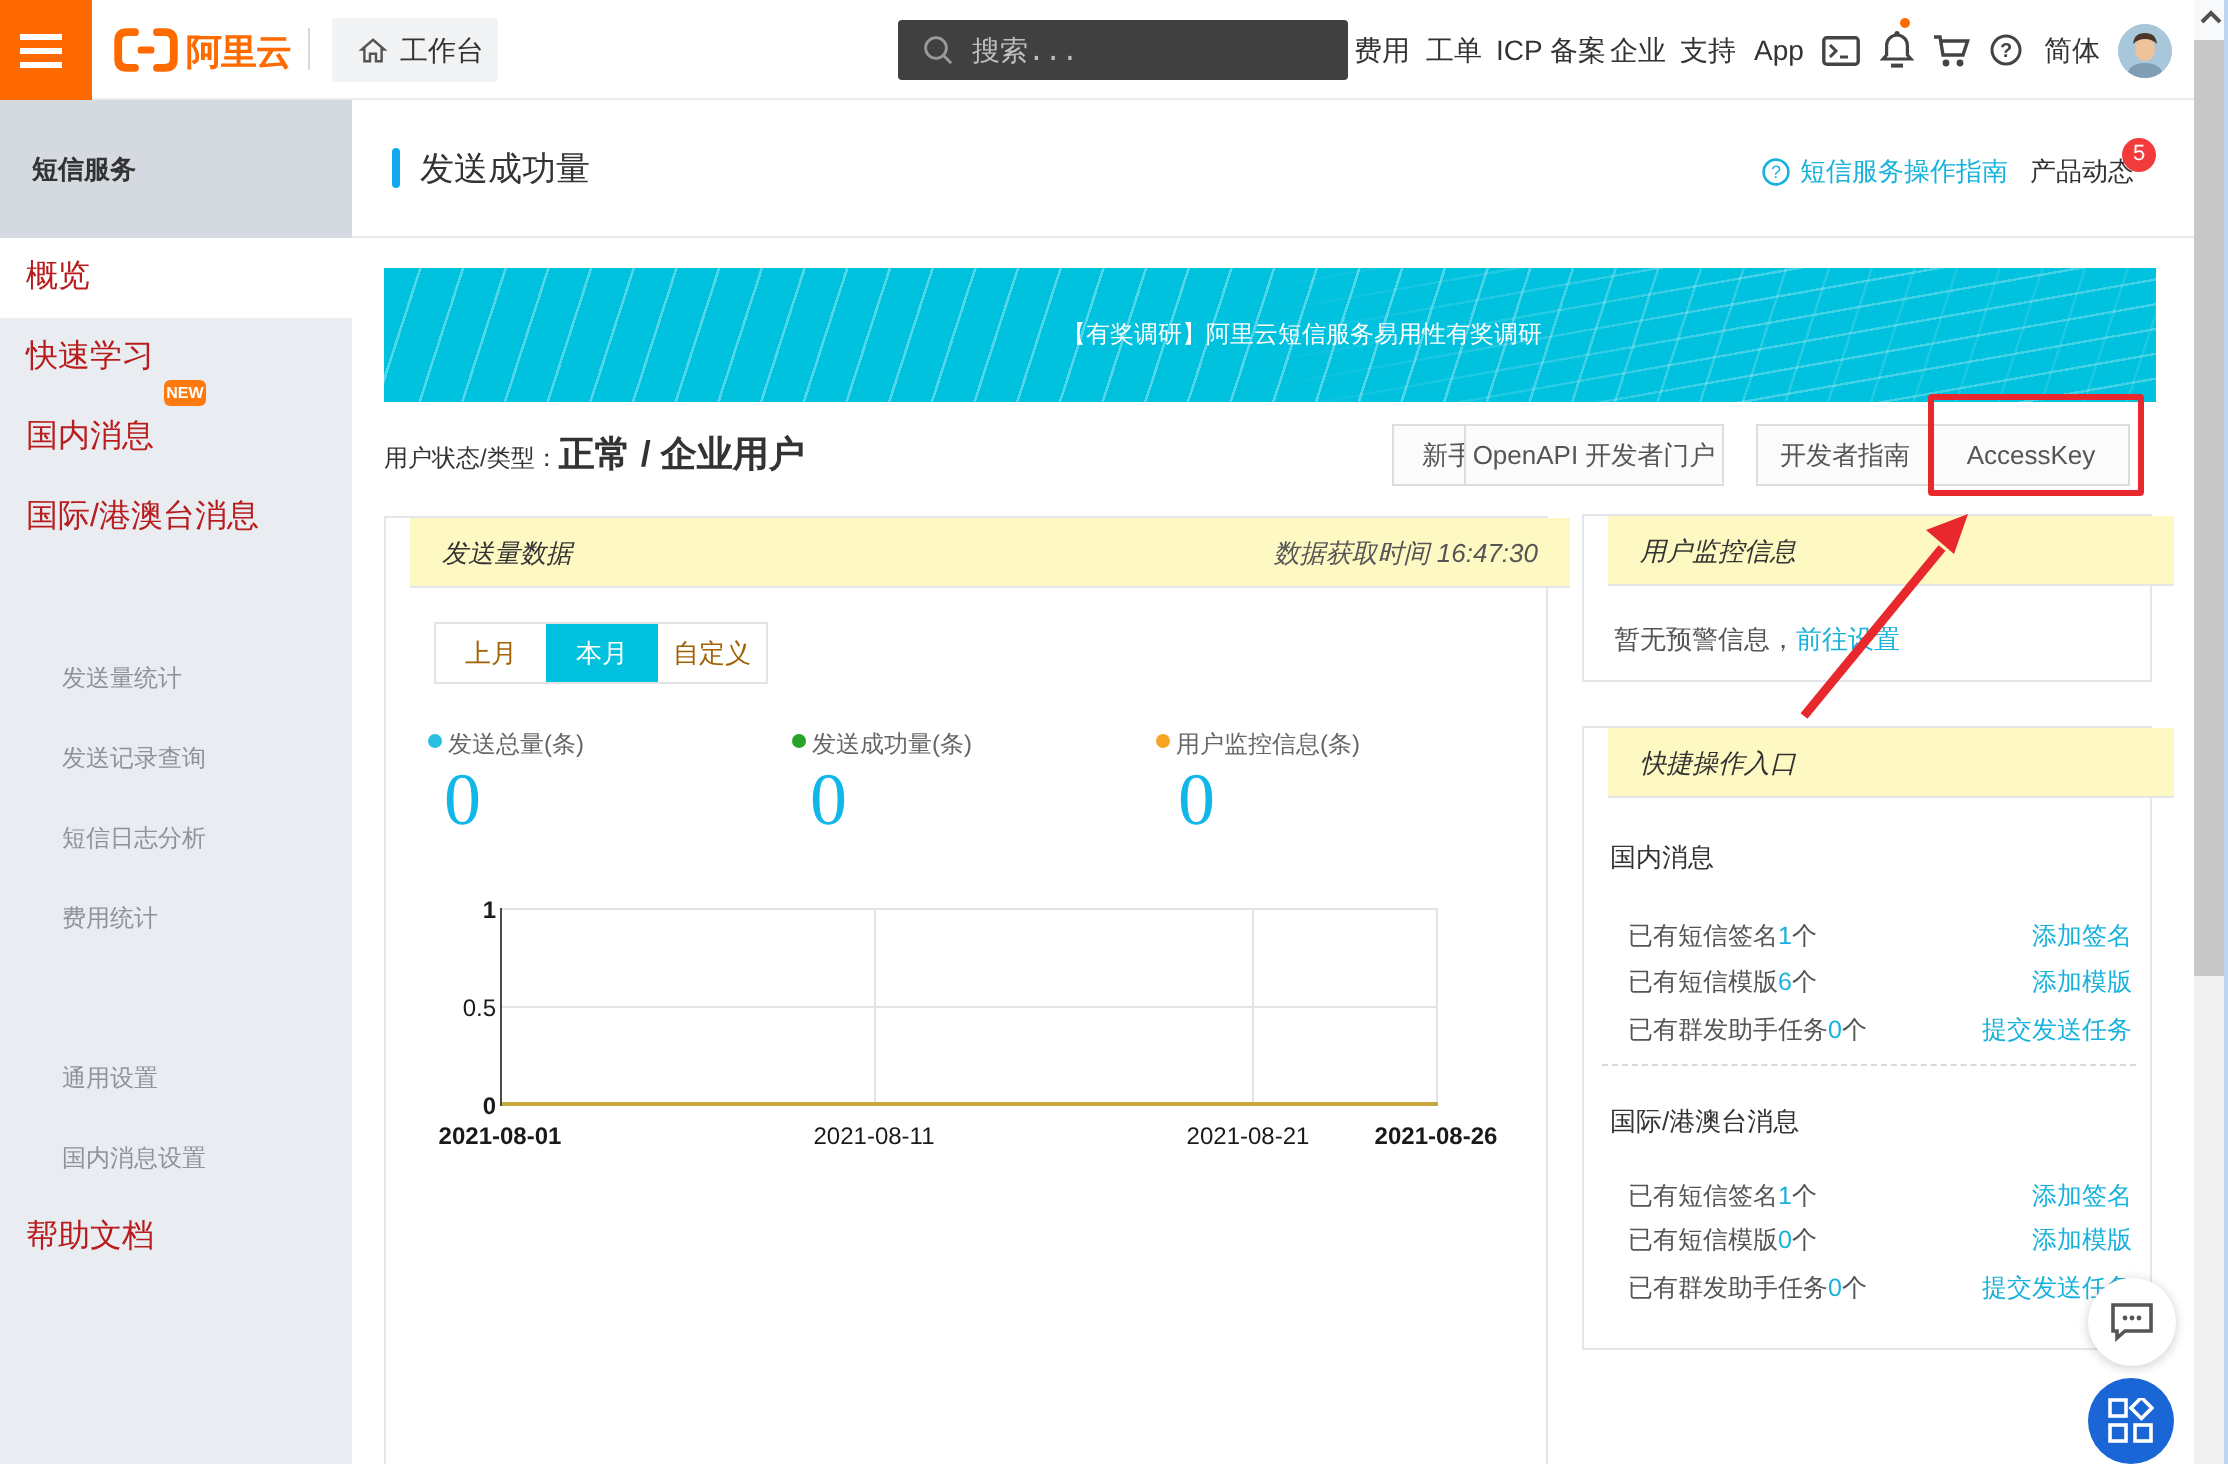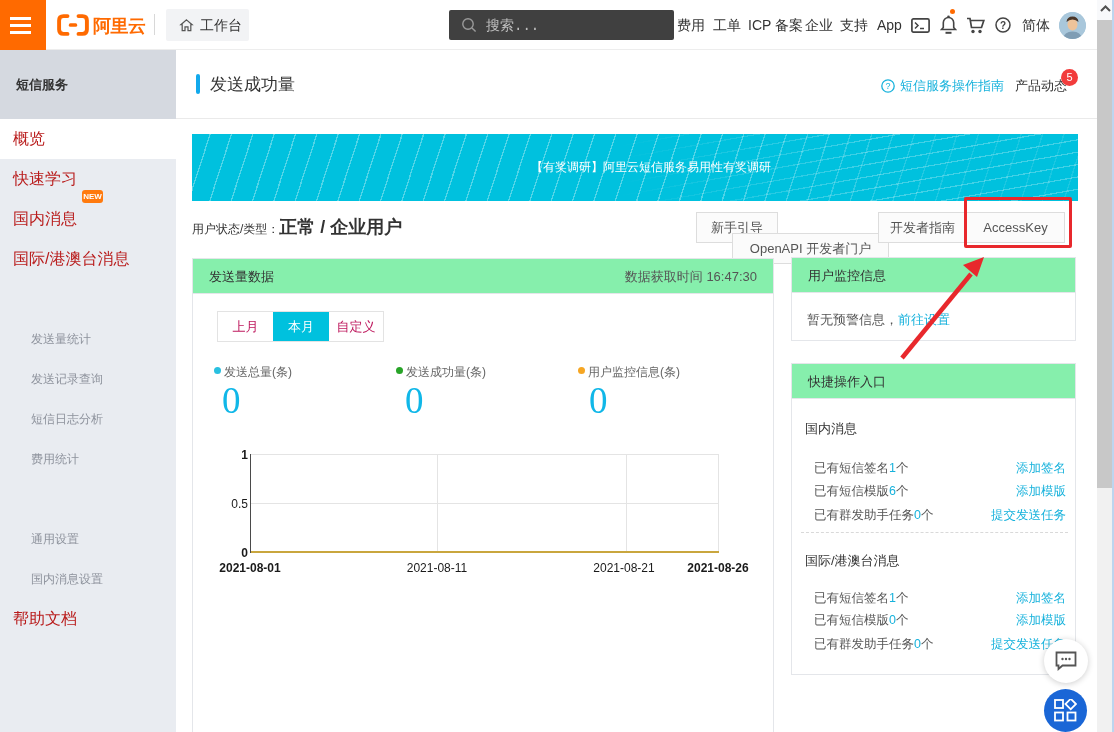--- a/index.html
+++ b/index.html
@@ -48,27 +48,27 @@
 #banner .btxt { position:absolute; left:16px; top:0; width:100%; text-align:center; line-height:67px; color:#fff; font-size:12px; }
 
 
 #status { position:absolute; left:192px; top:215px; font-size:12px; color:#333; }
 #status b { font-size:18px; }
 .grpbtn { position:absolute; top:212px; height:31px; background:#fbfbfb; border:1px solid #ddd; font-size:13px; color:#555; text-align:center; line-height:29px; }
 #redbox { position:absolute; left:964px; top:197px; width:108px; height:51px; border:3px solid #e8282c; border-radius:2px; z-index:6; }
 
 
 .card { position:absolute; background:#fff; border:1px solid #e4e6ea; }
-.card-h { position:absolute; left:0; top:0; width:100%; height:35px; background:#86efac; border-bottom:1px solid #e4e6ea; font-size:13px; color:#333; line-height:35px; padding-left:16px; }
+.card-h { position:absolute; left:12px; top:0; width:100%; height:35px; background:#fef9c3; border-bottom:1px solid #e4e6ea; font-size:13px; color:#333; line-height:35px; padding-left:16px;font-style:italic; }
 #card-chart { left:192px; top:258px; width:582px; height:475px; border-bottom:none; }
 #fetch-time { position:absolute; right:16px; top:0; font-size:13px; color:#555; }
 
 
 #tabs { position:absolute; left:24px; top:52px; height:31px; border:1px solid #e3e3e3; background:#fff; }
-.tab { float:left; height:29px; line-height:29px; text-align:center; font-size:13px; color:#be185d; }
+.tab { float:left; height:29px; line-height:29px; text-align:center; font-size:13px; color:#a16207; }
 .tab.on { background:#00c1de; color:#fff; }
 
 
 .dot { position:absolute; width:7px; height:7px; border-radius:50%; }
 .leg { position:absolute; top:105px; font-size:12px; color:#666; }
 .bigzero { position:absolute; top:120px; font-family:"Liberation Serif",serif; font-size:37px; color:#10b7e8; }
 
 
 #plot { position:absolute; left:57px; top:195px; width:468px; height:99px; border-left:1.5px solid #4a4a4a; }
 .gl-h { position:absolute; left:0; width:468px; height:1px; background:#e4e4e4; }
@@ -189,21 +189,21 @@
   </div>
 
   <div id="banner">
     <div class="stripes"></div>
     <div class="stripes2"></div>
     <div class="btxt">【有奖调研】阿里云短信服务易用性有奖调研</div>
   </div>
 
   <div id="status">用户状态/类型：<b>正常 / 企业用户</b></div>
   <div class="grpbtn" style="left:651px;width:82px;margin-left:45px;">新手引导</div>
-  <div class="grpbtn" style="left:732px;width:157px;margin-top:21px;">OpenAPI 开发者门户</div>
+  <div class="grpbtn" style="left:732px;width:130px;">OpenAPI 开发者门户</div>
   <div class="grpbtn" style="left:878px;width:89px;">开发者指南</div>
   <div class="grpbtn" style="left:966px;width:99px;">AccessKey</div>
   <div id="redbox"></div>
 
   <div class="card" id="card-chart">
     <div class="card-h">发送量数据<span id="fetch-time">数据获取时间 16:47:30</span></div>
     <div id="tabs">
       <div class="tab" style="width:55px">上月</div>
       <div class="tab on" style="width:56px">本月</div>
       <div class="tab" style="width:54px">自定义</div>

